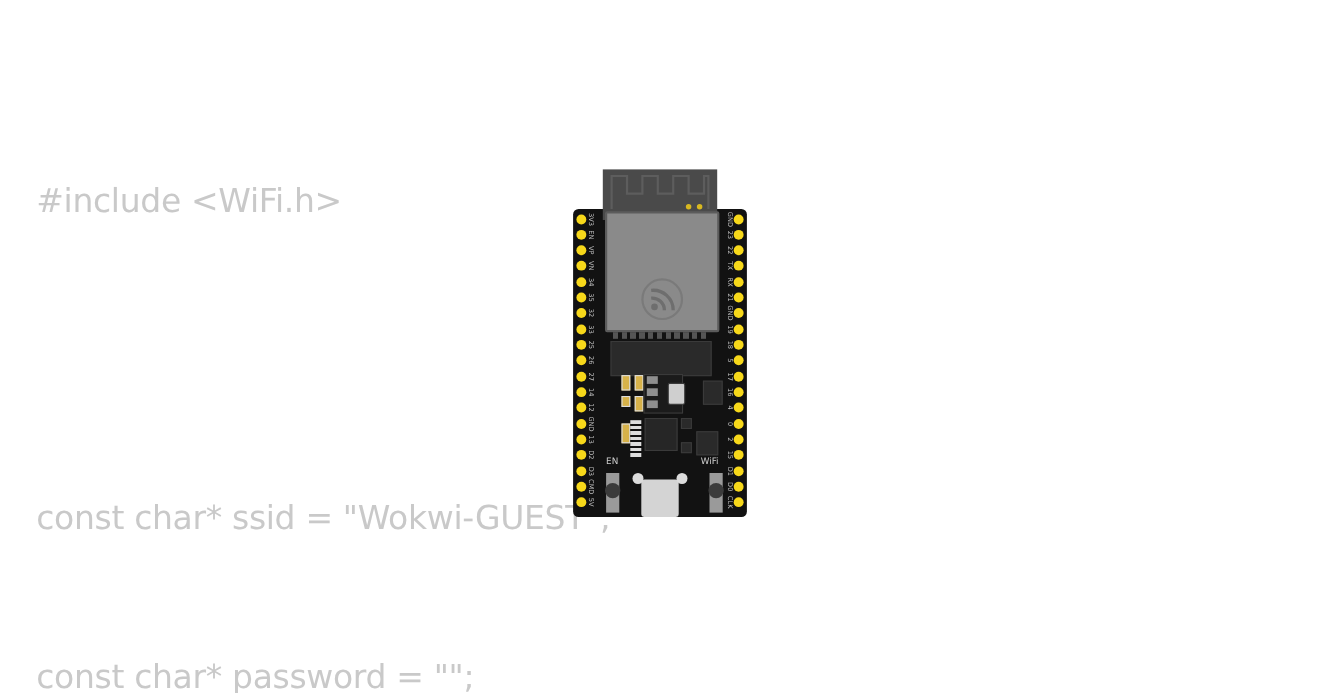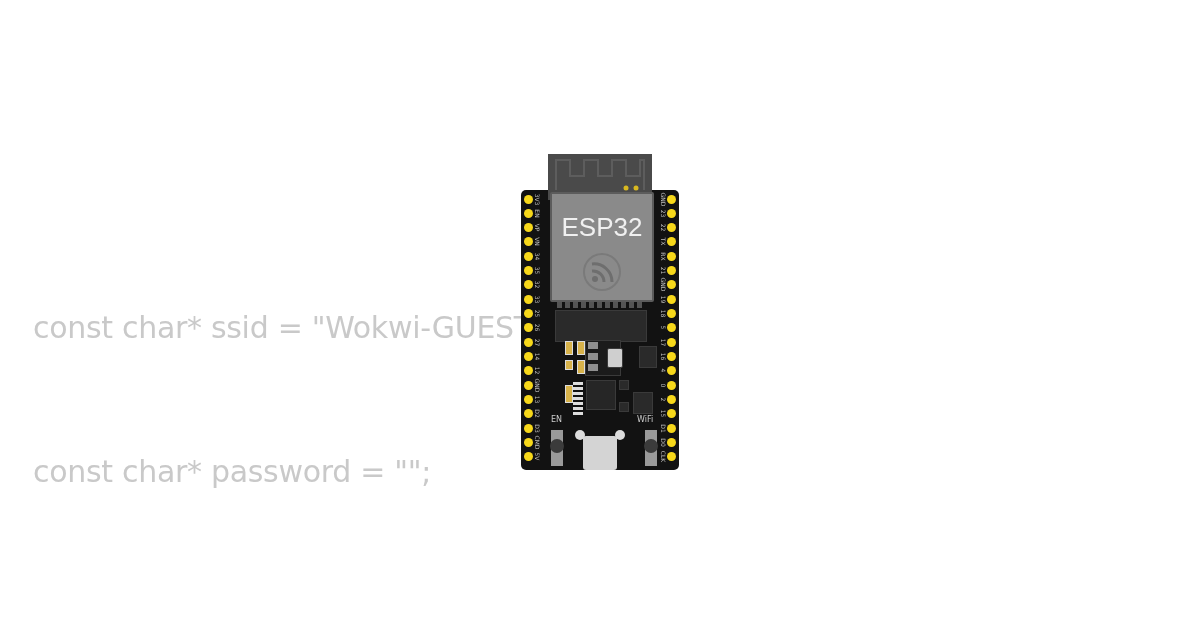--- a/index.html
+++ b/index.html
@@ -47,20 +47,21 @@
   .smd { position:absolute; background:#d7b24a; border:1px solid #ddd; }
   .btn-base { position:absolute; background:#9a9a9a; }
   .btn { position:absolute; background:#3b3b3b; border-radius:50%; }
   .usb { position:absolute; background:#d4d4d4; border-radius:3px; }
   .silk { position:absolute; color:#ccc; font-size:8px; font-family:"DejaVu Sans", sans-serif; }
 </style>
 </head>
 <body>
 
 <div class="code">
+  <div class="line">#include &lt;WiFi.h&gt;</div>
   <div class="line"></div>
   <div class="line">const char* ssid = "Wokwi-GUEST";</div>
   <div class="line">const char* password = "";</div>
   
   
   
   
   
   
   
@@ -70,21 +71,20 @@
 <div class="board">
   <div class="pcb"></div>
   <div class="antenna">
     <svg width="104" height="46">
       <path d="M8 36 V6 H22 V22 H36 V6 H50 V22 H64 V6 H78 V22 H92 V6 H96 V36" fill="none" stroke="#5d5d5d" stroke-width="2"></path>
       <circle cx="78" cy="34" r="2.5" fill="#d8b820"></circle>
       <circle cx="88" cy="34" r="2.5" fill="#d8b820"></circle>
     </svg>
   </div>
   <div class="module">
-    <div class="module-label">ESP32</div>
     <svg class="logo" viewBox="0 0 40 40">
       <circle cx="20" cy="20" r="18" fill="none" stroke="#7a7a7a" stroke-width="2"></circle>
       <path d="M10 12 A18 18 0 0 1 30 30" fill="none" stroke="#6e6e6e" stroke-width="3"></path>
       <path d="M10 19 A11 11 0 0 1 22 30" fill="none" stroke="#6e6e6e" stroke-width="3"></path>
       <circle cx="13" cy="27" r="3" fill="#6e6e6e"></circle>
     </svg>
   </div>
 
   <div class="chip" style="left:36px;top:148px;width:86px;height:6px;background:repeating-linear-gradient(90deg,#555 0 5px,transparent 5px 8px);border:none;"></div>
   <div class="chip" style="left:34px;top:156px;width:90px;height:30px;"></div>

